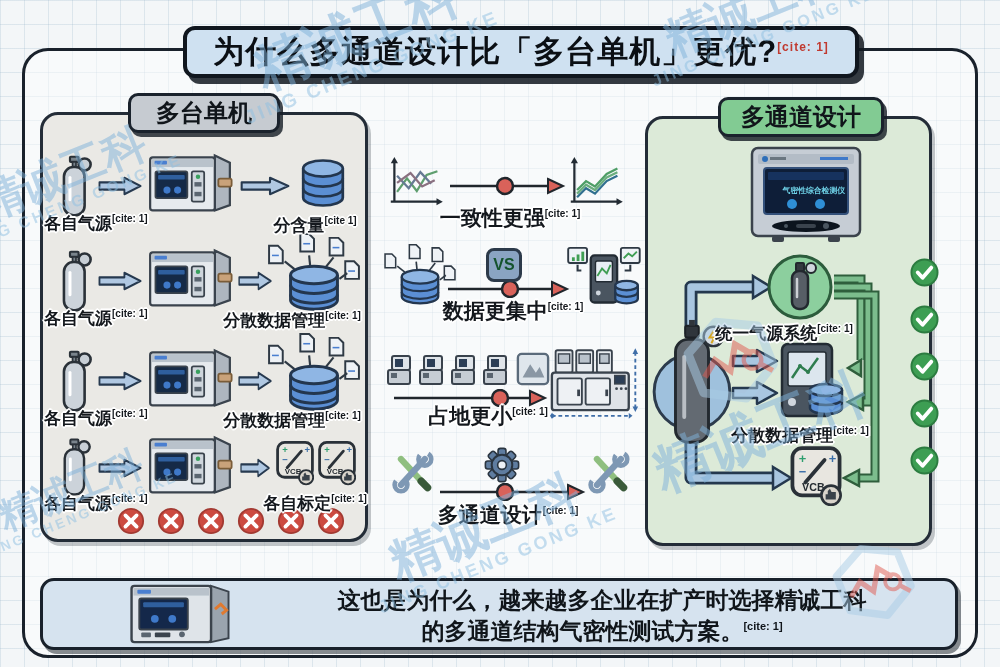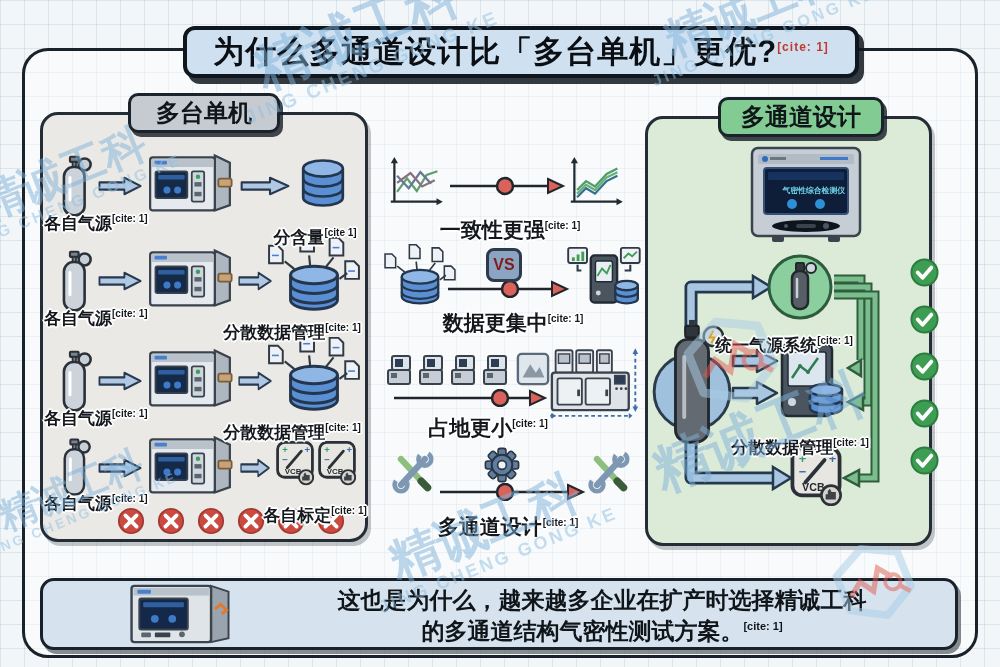--- a/index.html
+++ b/index.html
@@ -40,24 +40,24 @@
   .tab-left { left:128px; top:93px; width:152px; height:40px; background:#c6cbd1; }
   .tab-right { left:718px; top:97px; width:166px; height:40px; background:#82cb93; }
   .abs { position:absolute; z-index:20; }
   .lbl {
     position:absolute; z-index:22; font-weight:bold; color:#14181d; white-space:nowrap;
     text-shadow:-2px 0 #fff,2px 0 #fff,0 -2px #fff,0 2px #fff,-1px -1px #fff,1px 1px #fff,1px -1px #fff,-1px 1px #fff;
   }
   .lbl sup { font-size:10px; font-weight:bold; }
   .lbl-s { font-size:17px; }
   .lbl-m { font-size:21px; }
-  .lbl-c { text-align:center;margin-top:12px; }
+  .lbl-c { text-align:center; }
   .vs-badge {
     position:absolute; z-index:22; width:36px; height:34px; background:#8aa4c2;
-    border:3px solid #2c3a4a; border-radius:8px; color:#7f1d1d; font-weight:bold; font-size:16px;
+    border:3px solid #2c3a4a; border-radius:8px; color:#14532d; font-weight:bold; font-size:16px;
     display:flex; align-items:center; justify-content:center;
   }
   .banner {
     position:absolute; left:40px; top:578px; width:918px; height:72px;
     background:#d6e3ef; border:3px solid #19212b; border-radius:14px;
     box-shadow:3px 4px 0 rgba(20,28,36,0.5); z-index:12;
   }
   .banner-text {
     position:absolute; left:272px; top:585px; width:660px; z-index:22;
     font-size:23px; font-weight:bold; color:#10151a; text-align:center; line-height:1.33;

